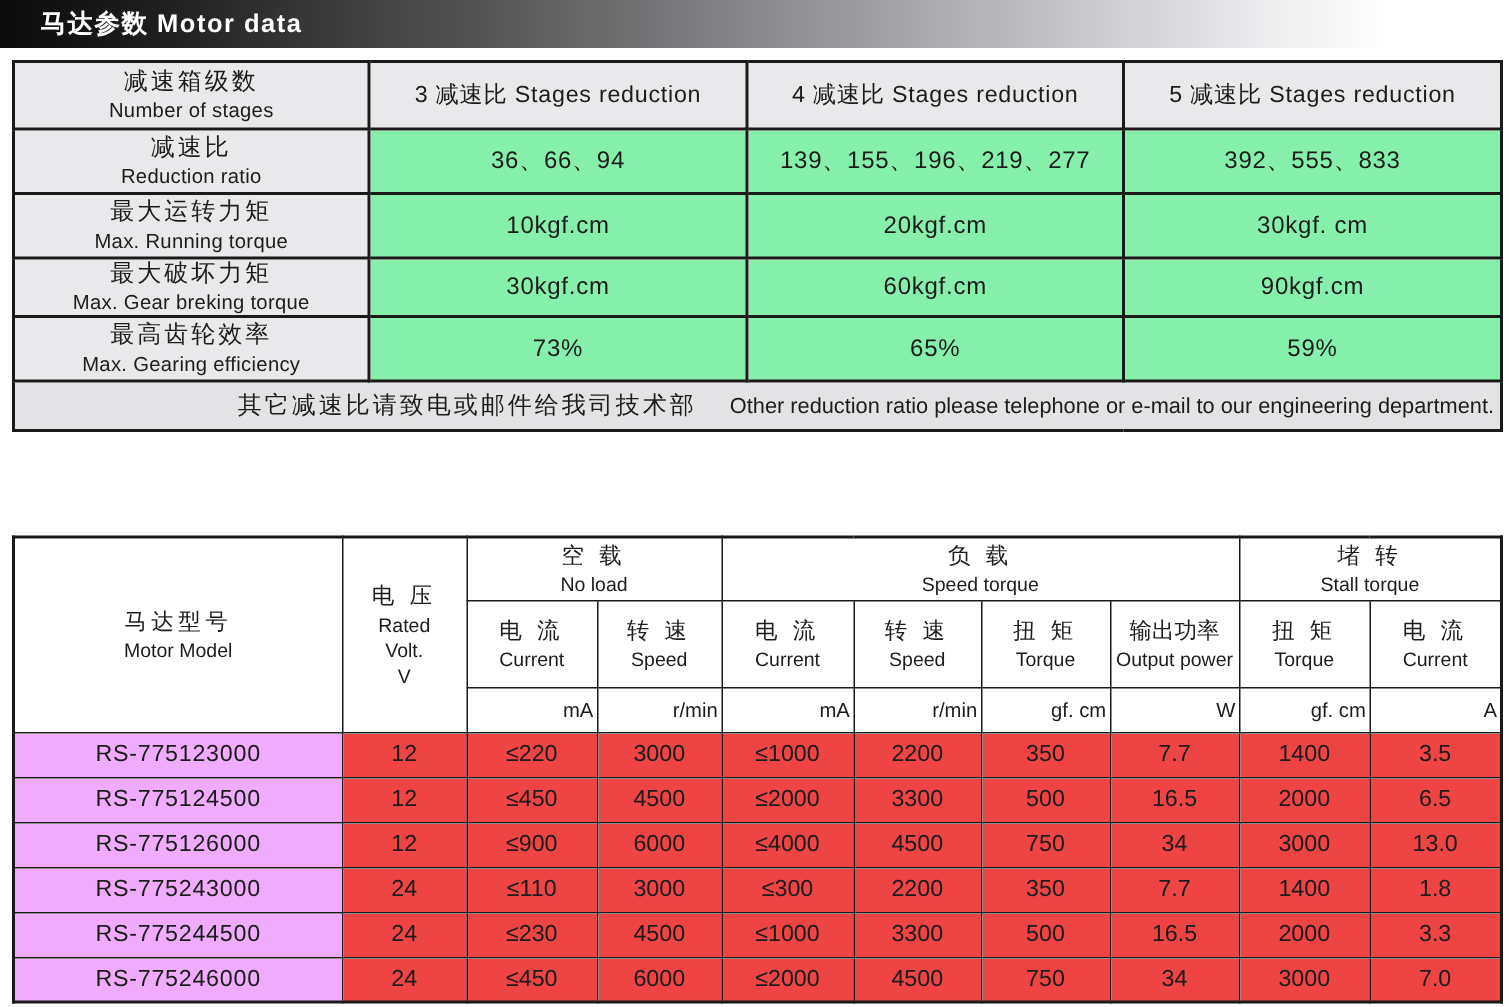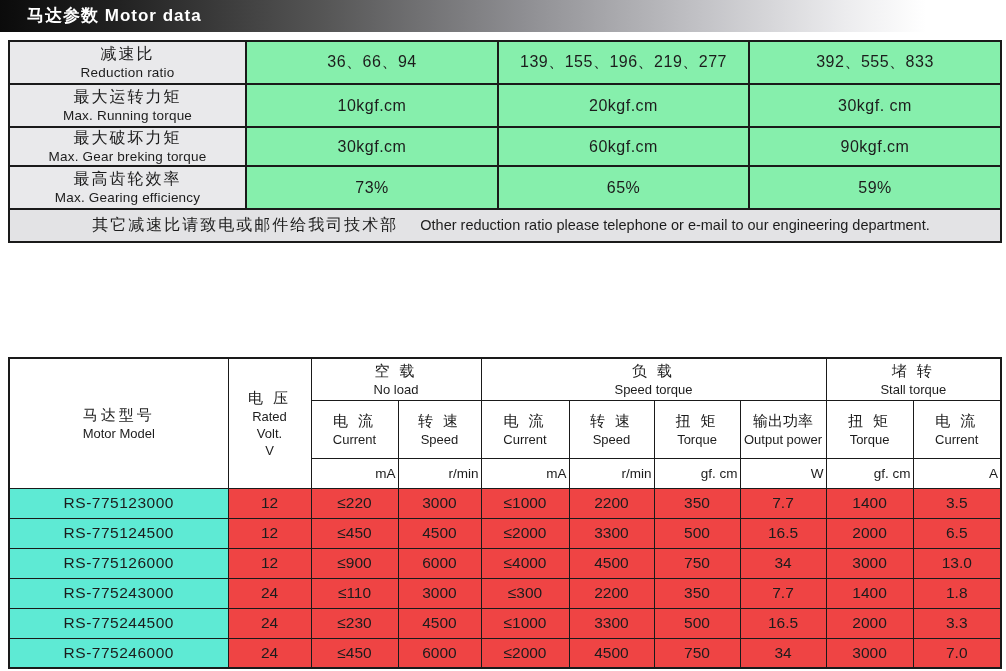--- a/index.html
+++ b/index.html
@@ -24,29 +24,29 @@
 
   
   #gearbox-table{left:8px;top:40px;width:992px;border:2px solid #1a1a1a;}
   #gearbox-table td{border:2px solid #1a1a1a;padding:0 4px;}
   #gearbox-table .shade{background:#e9e9eb;}
   #gearbox-table .val{font-size:16px;background:#86efac;letter-spacing:0.5px;}
   #gearbox-table .stage-h{font-size:15.5px;background:#e9e9eb;letter-spacing:0.5px;}
   .zh-line{font-size:16px;letter-spacing:2px;line-height:20px;}
   .en-line{font-size:13.5px;letter-spacing:0.2px;line-height:17px;}
   #gearbox-table .foot{
-    background:#e3e3e5;text-align:center;font-size:14.5px;padding-left:16px;
+    background:#e3e3e5;text-align:right;font-size:14.5px;padding-left:16px;
   }
   .foot-zh{font-size:16px;letter-spacing:2px;margin-right:22px;}
   .foot-en{font-size:14.5px;}
 
   
   #motor-table{left:8px;top:357px;width:992px;border:2px solid #1a1a1a;}
   #motor-table td{border:1px solid #1a1a1a;padding:0 2px;}
-  #motor-table .model-cell{background:#5eead4;font-size:15.5px;letter-spacing:0.5px;}
+  #motor-table .model-cell{background:#f0abfc;font-size:15.5px;letter-spacing:0.5px;}
   #motor-table .data-cell{font-size:15.5px;background:#ef4444;}
   #motor-table .hdr .zh-line{font-size:15px;letter-spacing:3px;}
   #motor-table .hdr .zh-tight{letter-spacing:0;}
   #motor-table .hdr .en-line{font-size:13px;letter-spacing:0;}
   #motor-table .unit-cell{font-size:13.5px;background:#fff;text-align:right;}
 </style>
 </head>
 <body>
 
 <div id="page">
@@ -56,20 +56,29 @@
   </div>
 
   <table id="gearbox-table">
     <colgroup>
       <col style="width:237px">
         <col style="width:252px">
         <col style="width:251px">
         <col style="width:252px">
     </colgroup>
     <tbody>
+        <tr style="height:45px">
+      <td class="shade">
+        <div class="zh-line">减速箱级数</div>
+        <div class="en-line">Number of stages</div>
+      </td>
+      <td class="stage-h">3 减速比 Stages reduction</td>
+      <td class="stage-h">4 减速比 Stages reduction</td>
+      <td class="stage-h">5 减速比 Stages reduction</td>
+    </tr>
 
     <tr style="height:43px">
       <td class="shade">
         <div class="zh-line">减速比</div>
         <div class="en-line">Reduction ratio</div>
       </td>
       <td class="val">36、66、94</td>
       <td class="val">139、155、196、219、277</td>
       <td class="val">392、555、833</td>
     </tr>

